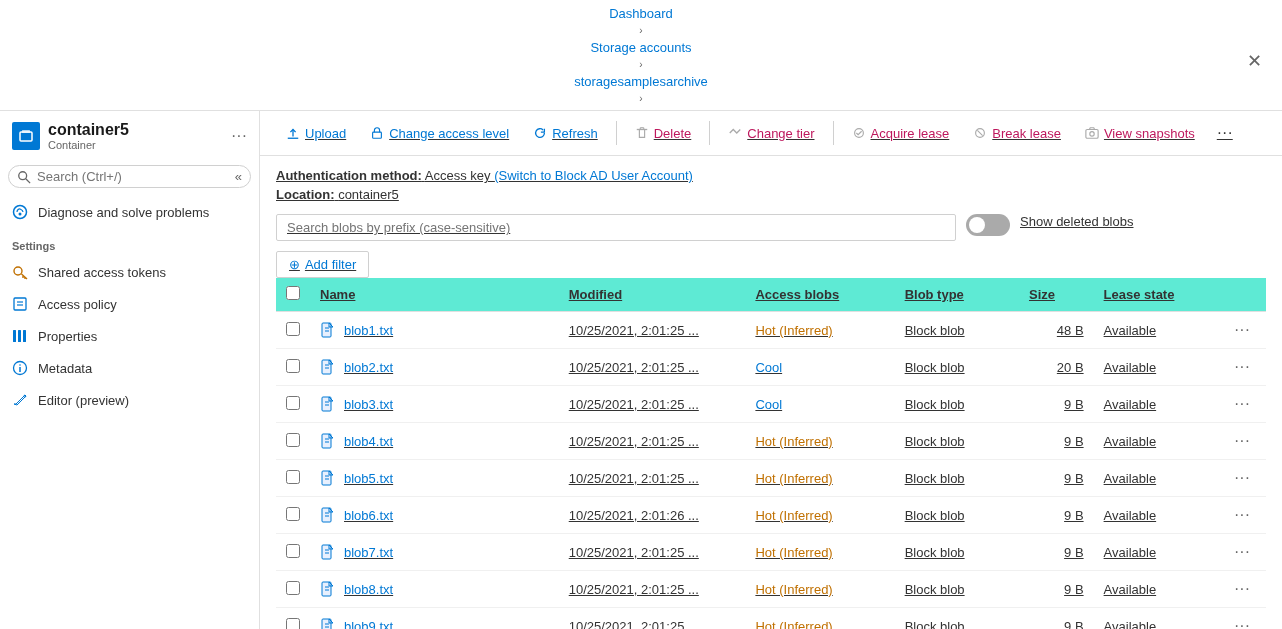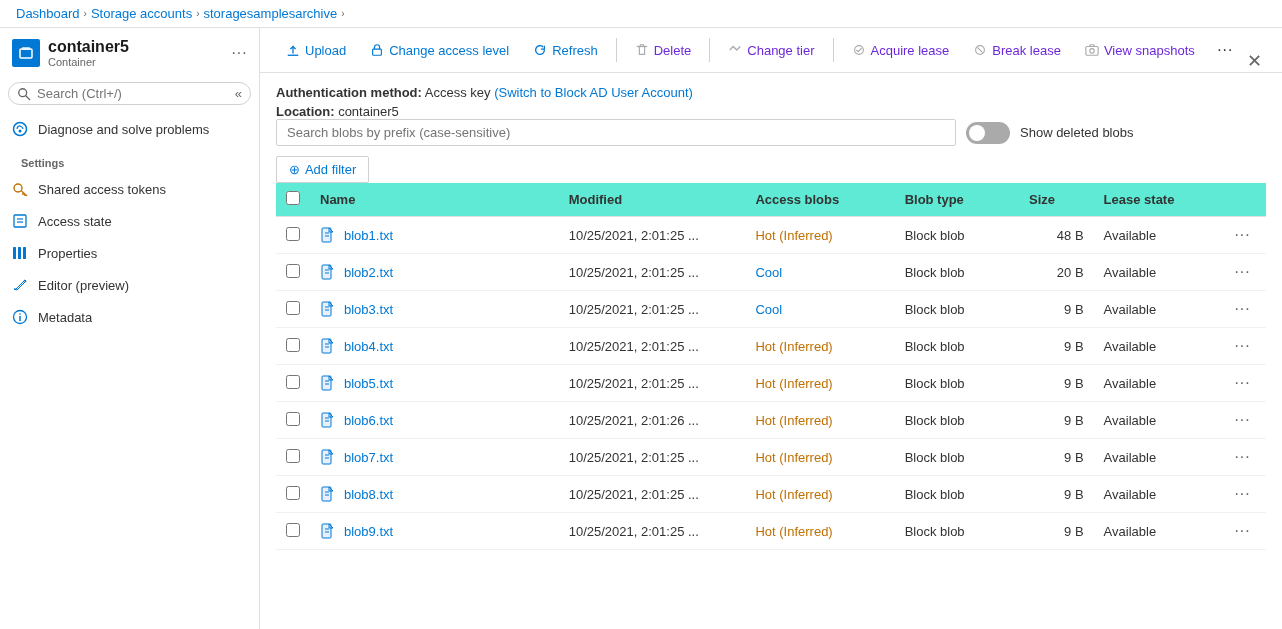--- a/index.html
+++ b/index.html
@@ -1,19 +1,19 @@
 <!DOCTYPE html>
 <html><head>
   <meta charset="utf-8">
   <style>
     * { box-sizing: border-box; margin: 0; padding: 0; font-family: 'Segoe UI', sans-serif; font-size: 13px; }
     body { background: #fff; color: #333; display: flex; flex-direction: column; height: 629px; overflow: hidden; }
 
     
-    .breadcrumb { display: flex; align-items: center; padding: 6px 16px; background: #fff; border-bottom: 1px solid #e0e0e0; font-size: 12px; color: #0078d4; gap: 4px; }
+    .breadcrumb { display: flex; align-items: center; padding: 6px 16px; background: #fff; border-bottom: 1px solid #e0e0e0; font-size: 12px; color: #0078d4; gap: 4px; flex-direction: column; }
     .breadcrumb span { color: #666; }
     .breadcrumb a { color: #0078d4; text-decoration: none; cursor: pointer; }
     .chevron { color: #666; font-size: 10px; }
 
     
     .main-layout { display: flex; flex: 1; overflow: hidden; }
 
     
     .sidebar { width: 260px; border-right: 1px solid #e0e0e0; display: flex; flex-direction: column; background: #fff; overflow-y: auto; flex-shrink: 0; }
     .sidebar-header { display: flex; align-items: center; padding: 10px 12px; gap: 8px; }
@@ -26,39 +26,39 @@
 
     .search-box { display: flex; align-items: center; margin: 4px 8px 8px; border: 1px solid #d0d0d0; border-radius: 12px; padding: 3px 8px; gap: 6px; cursor: text; }
     .search-box svg { fill: #666; flex-shrink: 0; }
     .search-box input { border: none; outline: none; flex: 1; font-size: 13px; color: #333; background: transparent; }
     .search-collapse { margin-left: auto; cursor: pointer; color: #666; }
 
     .sidebar-nav { flex: 1; }
     .nav-item { display: flex; align-items: center; padding: 8px 12px; gap: 10px; cursor: pointer; color: #333; }
     .nav-item.active { background: #e8f0fe; color: #0052a3; font-weight: 500; }
     .nav-item svg { flex-shrink: 0; }
-    .nav-section-label { padding: 12px 21px 4px; font-size: 11px; font-weight: 600; color: #666; text-transform: none; }
-
-    
-    .content-area { flex: 1; display: flex; flex-direction: column; overflow: hidden; }
+    .nav-section-label { padding: 12px 12px 4px; font-size: 11px; font-weight: 600; color: #666; text-transform: none; }
+
+    
+    .content-area { flex: 1; display: flex; flex-direction: column; overflow: hidden; text-decoration: underline; }
     .toolbar { display: flex; align-items: center; padding: 8px 16px; border-bottom: 1px solid #e0e0e0; gap: 4px; flex-wrap: wrap; }
     .toolbar-btn { display: flex; align-items: center; gap: 5px; padding: 5px 10px; border: none; background: transparent; cursor: pointer; color: #0078d4; font-size: 13px; border-radius: 2px; white-space: nowrap; }
-    .toolbar-btn.disabled { color: #6d28d9; cursor: default; }
+    .toolbar-btn.disabled { color: #be185d; cursor: default; }
     .toolbar-separator { width: 1px; height: 24px; background: #d0d0d0; margin: 0 4px; }
     .toolbar-more { padding: 5px 8px; border: none; background: transparent; cursor: pointer; color: #333; font-size: 16px; border-radius: 2px; }
 
     
     .content-body { flex: 1; overflow-y: auto; padding: 12px 16px; }
     .auth-info { font-size: 13px; margin-bottom: 4px; }
     .auth-info strong { font-weight: 600; }
     .auth-link { color: #0078d4; cursor: pointer; text-decoration: none; }
-    .location-info { font-size: 13px; }
+    .location-info { font-size: 13px; margin-bottom: 12px; }
     .location-info strong { font-weight: 600; }
 
-    .search-filter-row { display: flex; align-items: center; gap: 10px; margin-bottom: 10px; }
+    .search-filter-row { display: flex; gap: 10px; margin-bottom: 10px; }
     .blob-search { flex: 1; max-width: 680px; border: 1px solid #d0d0d0; border-radius: 2px; padding: 5px 10px; font-size: 13px; outline: none; color: #333; }
     .toggle { position: relative; width: 44px; height: 22px; }
     .toggle input { opacity: 0; width: 0; height: 0; }
     .toggle-track { position: absolute; top: 0; left: 0; right: 0; bottom: 0; background: #aaa; border-radius: 11px; cursor: pointer; transition: .2s; }
     .toggle input:checked + .toggle-track { background: #0078d4; }
     .toggle-track:before { content: ''; position: absolute; width: 16px; height: 16px; left: 3px; top: 3px; background: #fff; border-radius: 50%; transition: .2s; }
     .toggle input:checked + .toggle-track:before { transform: translateX(22px); }
     .toggle-label { font-size: 13px; color: #333; }
 
     .add-filter-btn { display: flex; align-items: center; gap: 5px; padding: 5px 12px; border: 1px solid #d0d0d0; background: #fff; cursor: pointer; color: #0078d4; font-size: 13px; border-radius: 2px; }
@@ -147,44 +147,44 @@
             <line x1="11" y1="12" x2="11" y2="14" stroke="#c07000" stroke-width="1.4"></line>
           </svg>
         <span>Shared access tokens</span>
       </div>
       <div class="nav-item">
         <svg width="16" height="16" viewBox="0 0 16 16">
             <rect x="2" y="2" width="12" height="12" rx="1" stroke="#0078d4" stroke-width="1.3" fill="none"></rect>
             <line x1="5" y1="6" x2="11" y2="6" stroke="#0078d4" stroke-width="1.2"></line>
             <line x1="5" y1="9" x2="11" y2="9" stroke="#0078d4" stroke-width="1.2"></line>
           </svg>
-        <span>Access state</span>
+        <span>Access policy</span>
       </div>
       <div class="nav-item">
         <svg width="16" height="16" viewBox="0 0 16 16">
             <rect x="1" y="2" width="3" height="12" rx="0.5" fill="#0078d4"></rect>
             <rect x="6" y="2" width="3" height="12" rx="0.5" fill="#0078d4"></rect>
             <rect x="11" y="2" width="3" height="12" rx="0.5" fill="#0078d4"></rect>
           </svg>
         <span>Properties</span>
       </div>
       <div class="nav-item">
         <svg width="16" height="16" viewBox="0 0 16 16">
-            <path d="M2 12 L5 13 L14 4 L13 3 L4 12 Z" stroke="#0078d4" stroke-width="1" fill="none"></path>
-            <line x1="12" y1="3" x2="14" y2="5" stroke="#0078d4" stroke-width="1.3"></line>
-          </svg>
-        <span>Editor (preview)</span>
-      </div>
-      <div class="nav-item">
-        <svg width="16" height="16" viewBox="0 0 16 16">
             <circle cx="8" cy="8" r="6.5" stroke="#0078d4" stroke-width="1.3" fill="none"></circle>
             <line x1="8" y1="7" x2="8" y2="12" stroke="#0078d4" stroke-width="1.5"></line>
             <circle cx="8" cy="5" r="0.8" fill="#0078d4"></circle>
           </svg>
         <span>Metadata</span>
+      </div>
+      <div class="nav-item">
+        <svg width="16" height="16" viewBox="0 0 16 16">
+            <path d="M2 12 L5 13 L14 4 L13 3 L4 12 Z" stroke="#0078d4" stroke-width="1" fill="none"></path>
+            <line x1="12" y1="3" x2="14" y2="5" stroke="#0078d4" stroke-width="1.3"></line>
+          </svg>
+        <span>Editor (preview)</span>
       </div>
     </div>
   </div>
 
   <div class="content-area">
 
     <div class="toolbar">
       <button class="toolbar-btn">
         <svg width="14" height="14" viewBox="0 0 16 16">
             <line x1="8" y1="12" x2="8" y2="4" stroke="#0078d4" stroke-width="1.5"></line>

